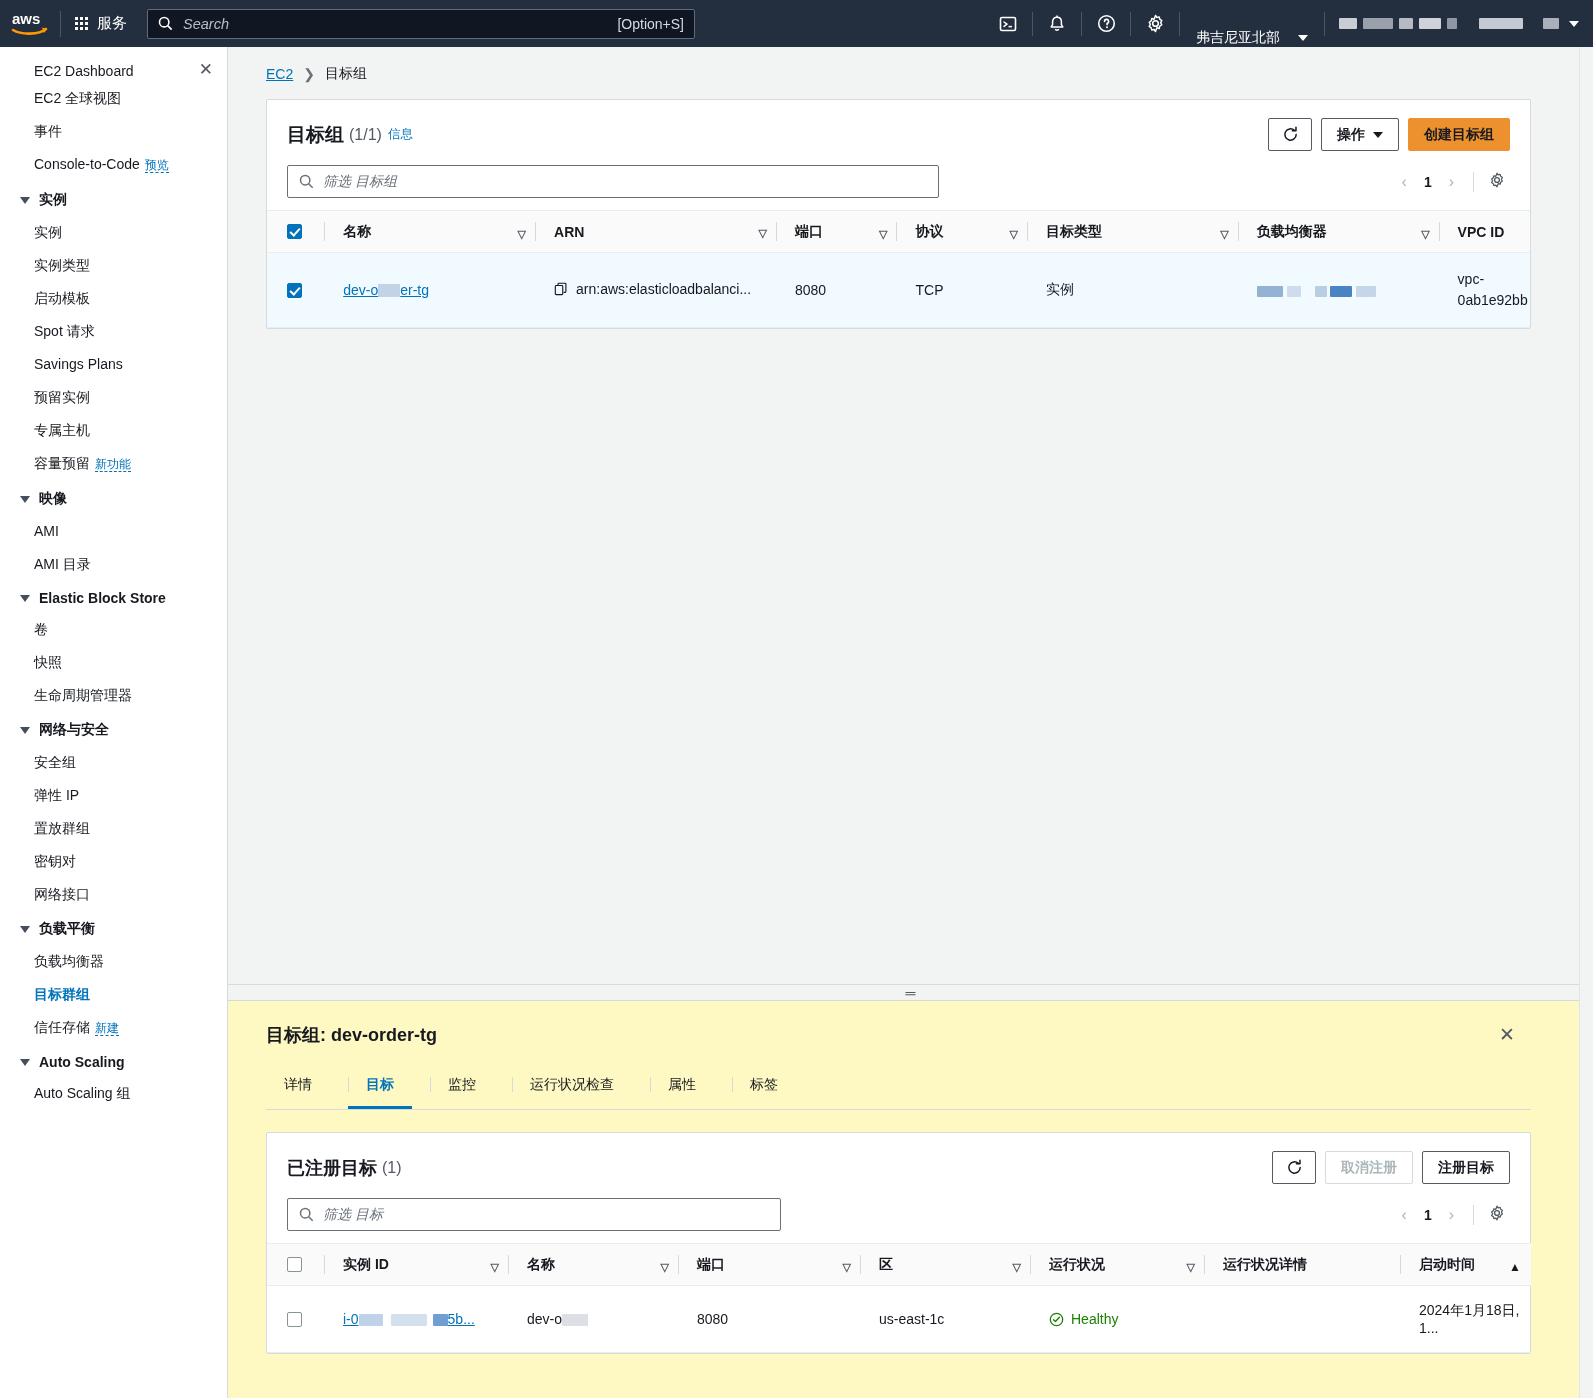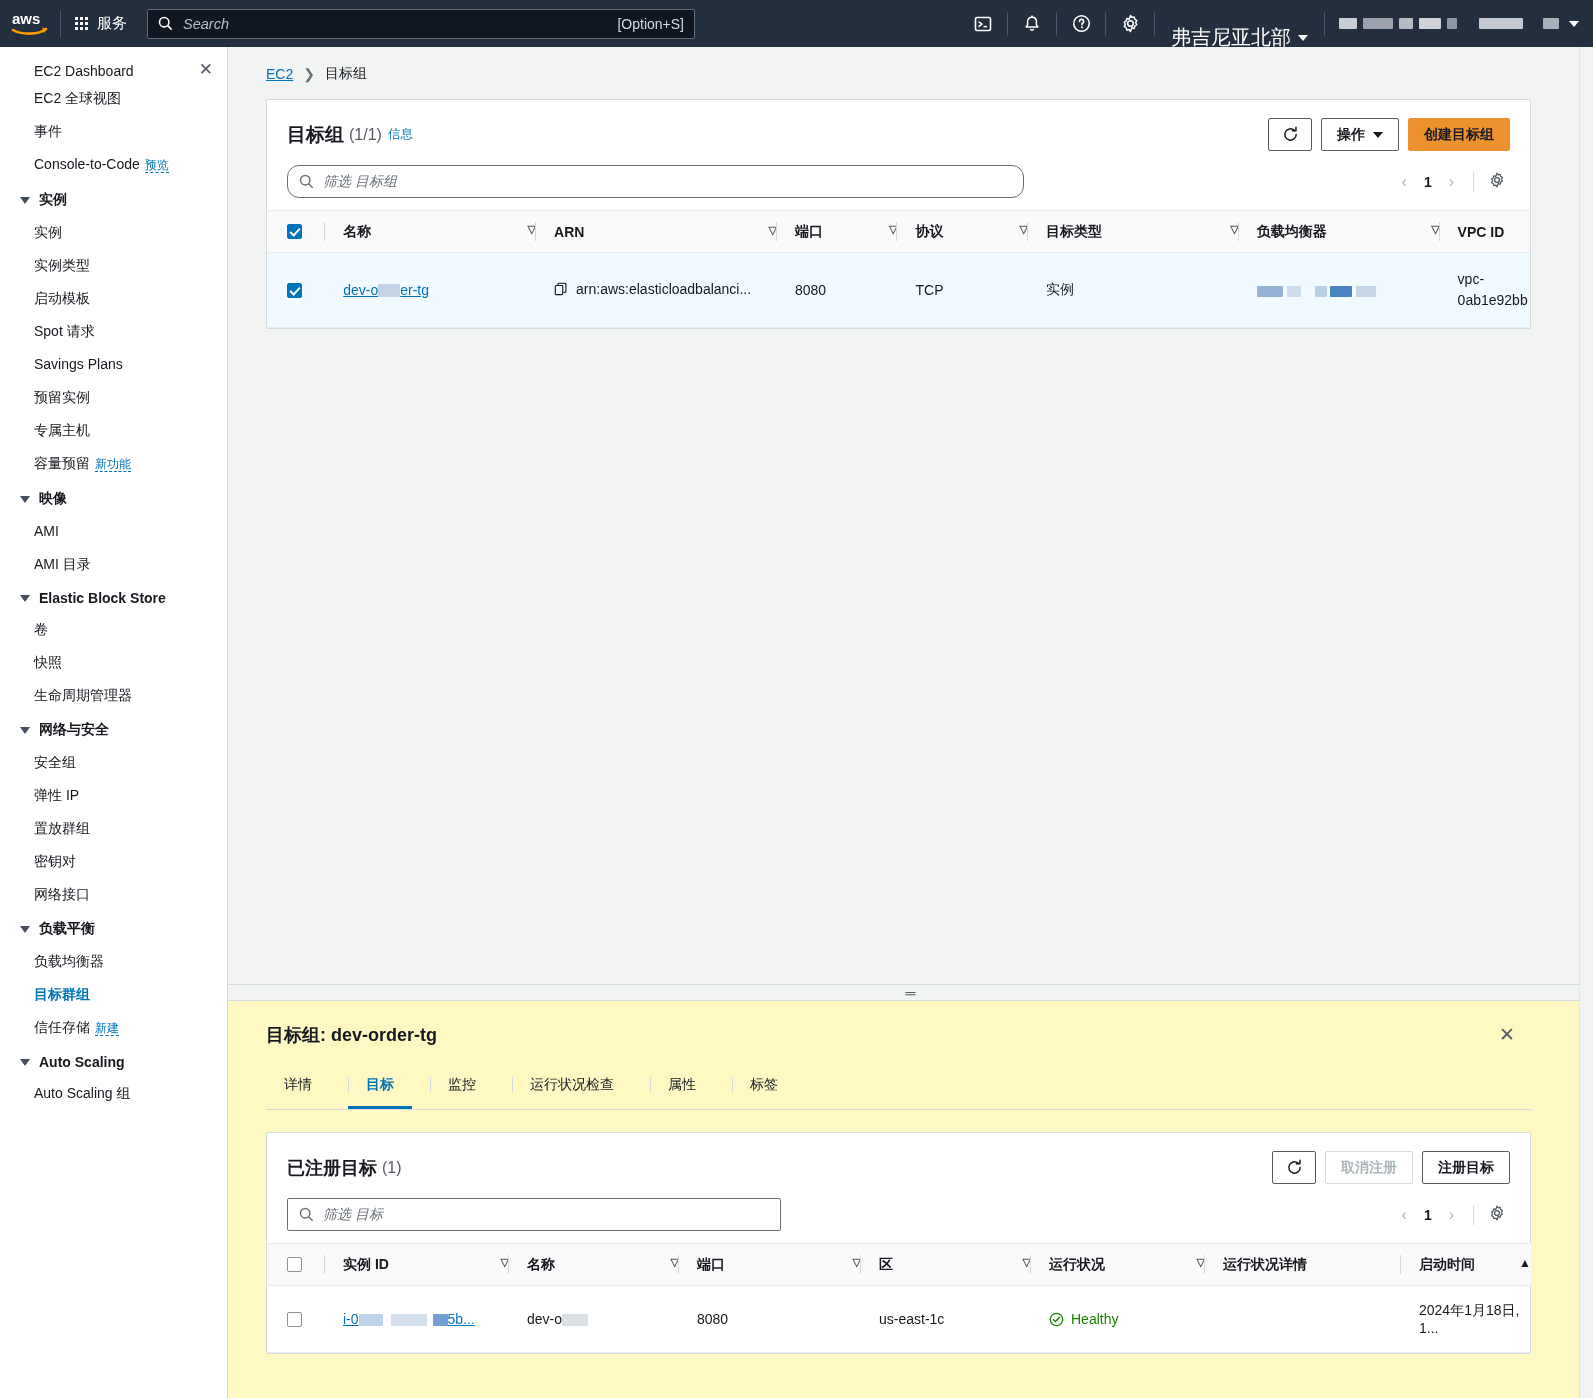--- a/index.html
+++ b/index.html
@@ -34,21 +34,21 @@
     color:#9aa4b1; font-size:14px; gap:10px;
   }
   .searchbox .sp { flex:1; font-style: italic; font-size: 14.5px; color:#b7bec9; }
   .searchbox .hint { font-style: normal; color: #d5dbe3; font-size:14px; }
   .topnav-right { margin-left:auto; display:flex; align-items:center; height:47px; }
   .tn-icon {
     width: 48px; height:47px; display:flex; align-items:center; justify-content:center;
     cursor:pointer;
   }
   .tn-sep { width:1px; height:24px; background:#4b5668; }
-  .region-btn { display:flex; align-items:center; gap:7px; padding:0 16px; font-size:20px; cursor:pointer;margin-top:28px; }
+  .region-btn { display:flex; align-items:center; gap:18px; padding:0 16px; font-size:14px; cursor:pointer;margin-top:28px; }
   .caret-dn { width:0;height:0;border-left:5px solid transparent;border-right:5px solid transparent;border-top:6px solid #fff; }
   .blurred { display:inline-block; height:11px; border-radius:1px; }
   .acct-blur { display:flex; align-items:center; gap:6px; padding: 0 14px; }
 
   
   .bodywrap { display:flex; height: calc(1398px - 47px); }
 
   
   .sidebar {
     width: 228px; flex:0 0 228px;
@@ -122,21 +122,21 @@
   .pg-sep { width:1px;height:20px;background:#d5dbdb; margin:0 8px; }
   .gear { cursor:pointer; padding: 0 4px; }
 
   
   table.tbl { width:100%; border-collapse:collapse; table-layout:fixed; }
   table.tbl thead th {
     background:#fafafa; border-top:1px solid #eaeded; border-bottom:1px solid #eaeded;
     font-size:14px; font-weight:700; color:#16191f; text-align:left;
     padding: 11px 0 11px 0; height:42px; position:relative;
   }
-  .th-inner { display:flex; align-items:flex-start; padding-left:18px; padding-right:0; }
+  .th-inner { display:flex; align-items:flex-end; padding-left:18px; padding-right:10px; }
   .th-inner .sortmark { margin-left:auto; color:#545b64; font-size:11px; }
   .col-sep { position:absolute; right:0; top:11px; bottom:11px; width:1px; background:#d5dbdb; }
   table.tbl tbody td {
     font-size:14px; color:#16191f; padding: 16px 0; vertical-align:middle;
     border-bottom:1px solid #eaeded;
   }
   .td-inner { padding-left:18px; padding-right:10px; }
   tr.selected td { background:#f1faff; }
   tr.selected { box-shadow: inset 3px 0 0 #0073bb; }
   tr.selected td:first-child { position:relative; }
@@ -370,21 +370,21 @@
             </button>
             <button class="btn">
               <span>操作</span>
               <span style="width:0;height:0;border-left:5px solid transparent;border-right:5px solid transparent;border-top:6px solid #16191f;"></span>
             </button>
             <button class="btn primary">创建目标组</button>
           </div>
         </div>
 
         <div class="filterrow">
-          <div class="filterbox" style="width:737px;border-radius:12px;">
+          <div class="filterbox" style="width:652px;">
             <svg width="15" height="15" viewBox="0 0 16 16">
                 <circle cx="6.6" cy="6.6" r="5" stroke="#687078" stroke-width="1.6" fill="none"></circle>
                 <line x1="10.3" y1="10.3" x2="14.6" y2="14.6" stroke="#687078" stroke-width="1.6"></line>
               </svg>
             <span class="ph">筛选 目标组</span>
           </div>
           <div class="pager">
             <span class="pg-arrow">‹</span>
             <span class="pg-num">1</span>
             <span class="pg-arrow">›</span>

